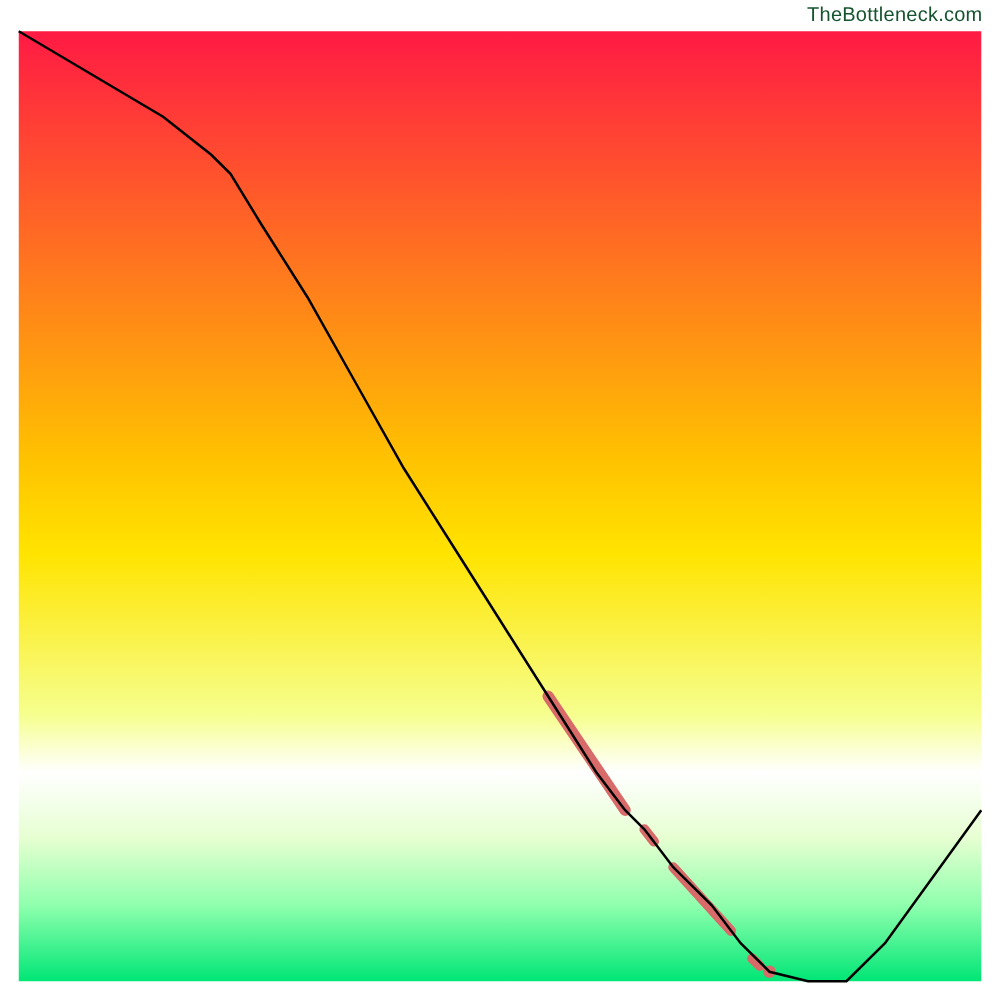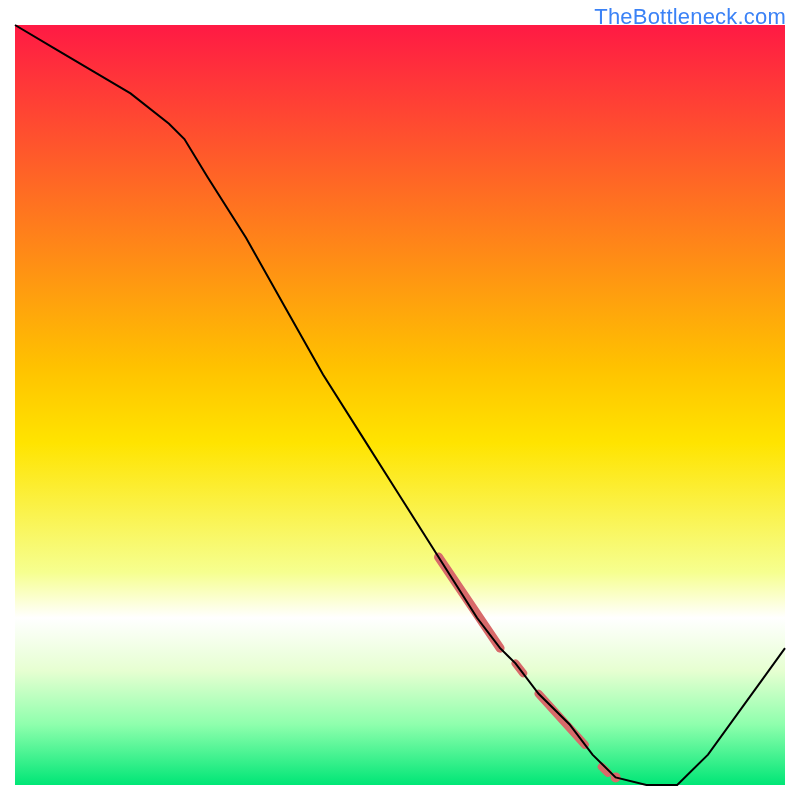--- a/index.html
+++ b/index.html
@@ -12,23 +12,23 @@
   }
   .stage {
     position: relative;
     width: 800px;
     height: 800px;
   }
   .watermark {
     position: absolute;
     top: 4px;
     right: 14px;
-    font-size: 22px;
+    font-size: 16px;
     letter-spacing: 0.2px;
-    color: #3b82f6;
+    color: #14532d;
     font-weight: 400;
     z-index: 10;
   }
   svg { display: block; }
 </style>
 </head>
 <body>
 
 <div class="stage">
   <div class="watermark">TheBottleneck.com</div>

